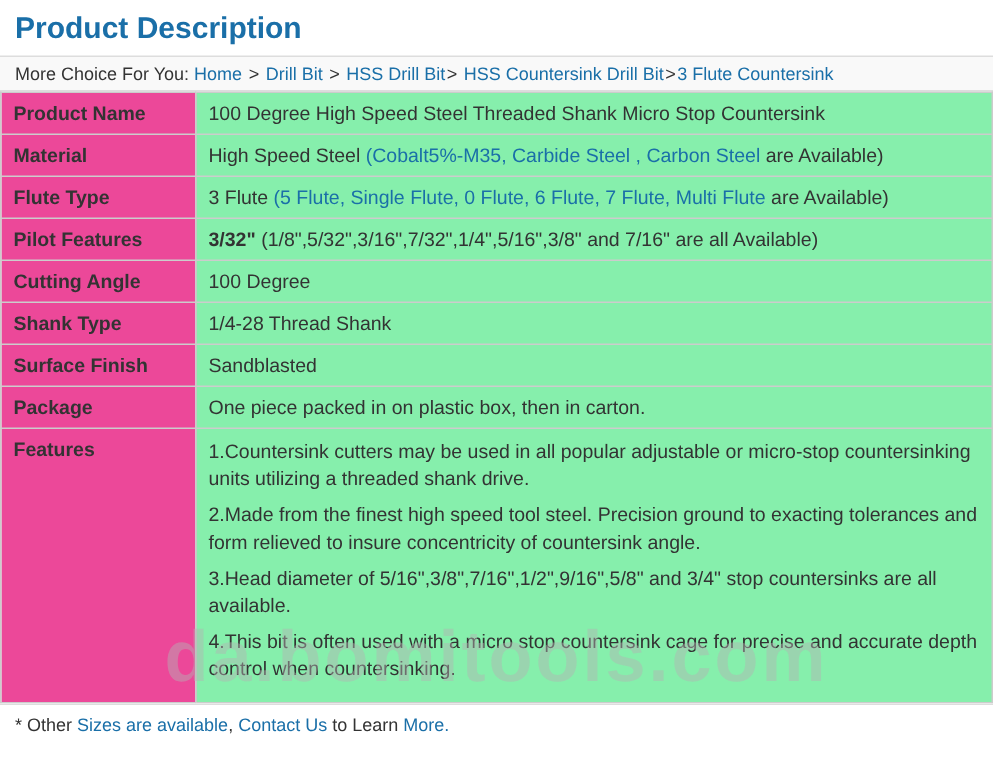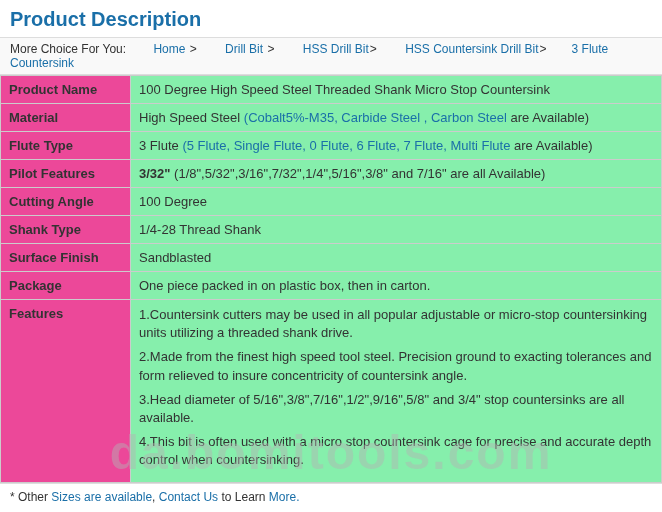--- a/index.html
+++ b/index.html
@@ -25,21 +25,20 @@
       padding: 4px 10px;
       font-size: 12px;
       color: #333;
       border-bottom: 1px solid #ddd;
       background: #f9f9f9;
     }
     .breadcrumb a, .breadcrumb span.link {
       color: #1a6fa8;
       text-decoration: none;
       cursor: pointer;
-      margin-left: 24px;
     }
     .breadcrumb span.sep {
       color: #333;
       margin: 0 1px;
     }
     table.desc-table {
       width: 100%;
       border-collapse: collapse;
     }
     table.desc-table tr td {

